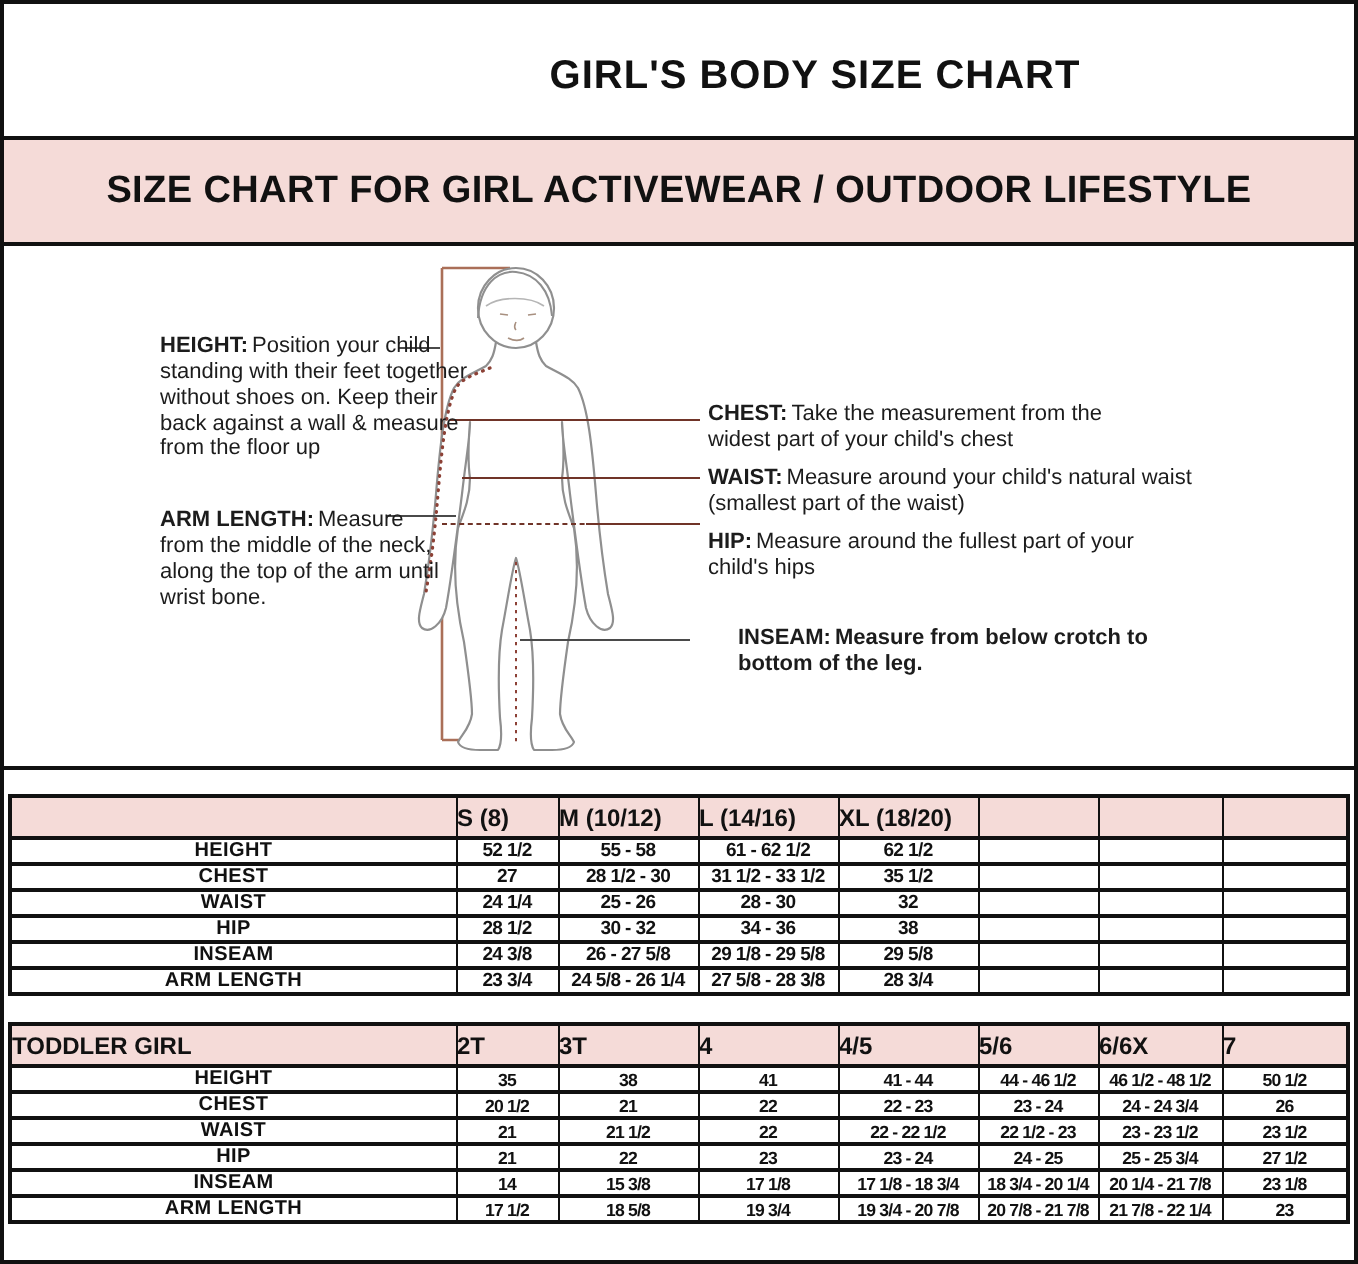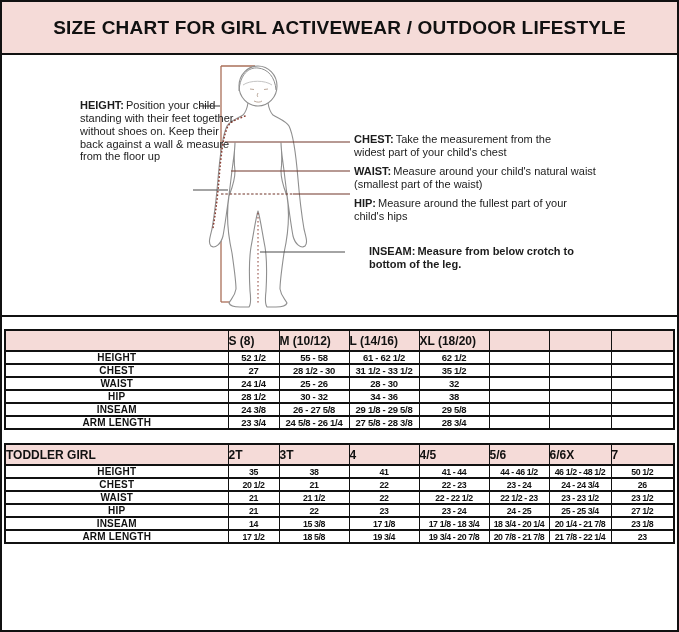--- a/index.html
+++ b/index.html
@@ -79,20 +79,23 @@
   table.toddler td.lbl { font-size: 10px; letter-spacing: .2px; }
   col.c0 { width: 223px; } col.c1 { width: 51px; } col.c2 { width: 70px; }
   col.c3 { width: 70px; } col.c4 { width: 70px; } col.c5 { width: 60px; }
   col.c6 { width: 62px; } col.c7 { width: auto; }
 </style>
 </head>
 <body>
 
 <div class="sheet">
 
+  <div class="title-band">
+    <span>GIRL'S BODY SIZE CHART</span>
+  </div>
 
   <div class="banner">
     <span>SIZE CHART FOR GIRL ACTIVEWEAR / OUTDOOR LIFESTYLE</span>
   </div>
 
   <div class="diagram">
     <svg width="679" height="262" viewBox="0 0 679 262">
 
       <g stroke="#aa6f58" stroke-width="1.3" fill="none">
         <path d="M219,11 L219,247"></path>
@@ -125,20 +128,23 @@
 
       <g stroke="#4a4a4a" stroke-width="1.1" fill="none">
         <path d="M197,51 L218,51"></path>
         <path d="M191,135 L226,135"></path>
         <path d="M258,197 L343,197"></path>
       </g>
     </svg>
 
     <div class="note n-height">
       <b>HEIGHT:</b><span>Position your child standing with their feet together without shoes on. Keep their back against a wall &amp; measure from the floor up</span>
+    </div>
+    <div class="note n-arm">
+      <b>ARM LENGTH:</b><span>Measure from the middle of the neck, along the top of the arm until wrist bone.</span>
     </div>
     <div class="note n-chest">
       <b>CHEST:</b><span>Take the measurement from the widest part of your child's chest</span>
     </div>
     <div class="note n-waist">
       <b>WAIST:</b><span>Measure around your child's natural waist (smallest part of the waist)</span>
     </div>
     <div class="note n-hip">
       <b>HIP:</b><span>Measure around the fullest part of your child's hips</span>
     </div>

